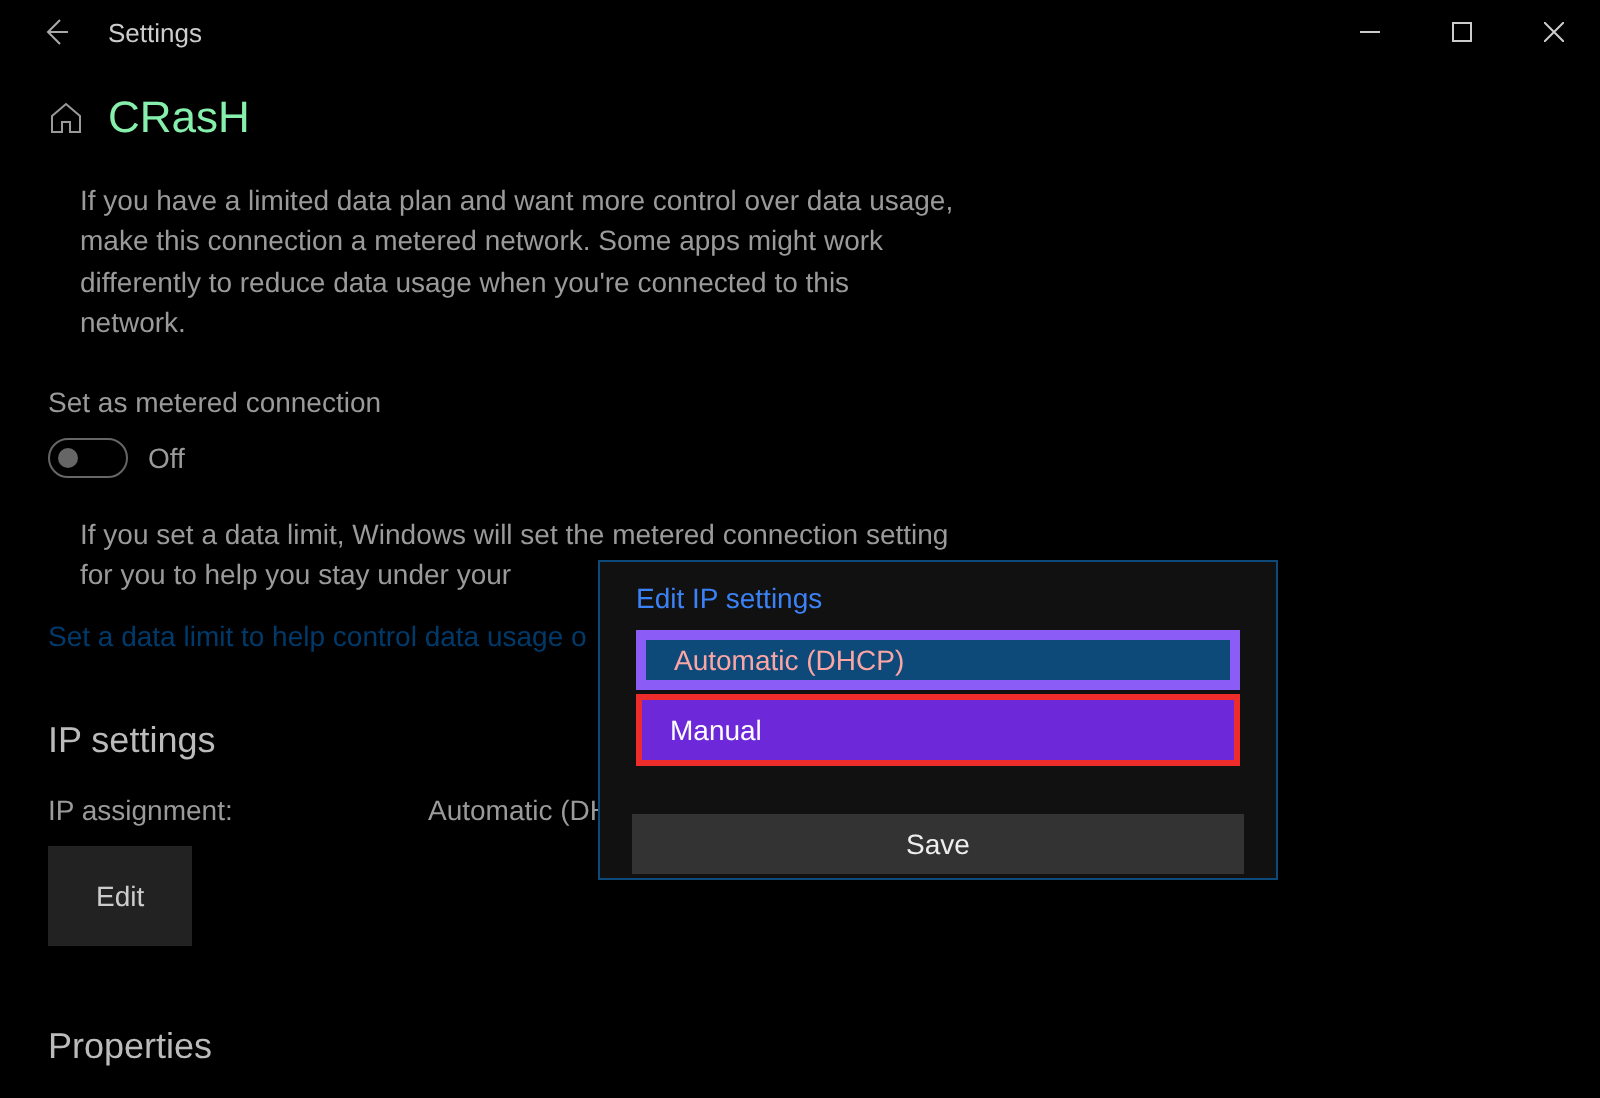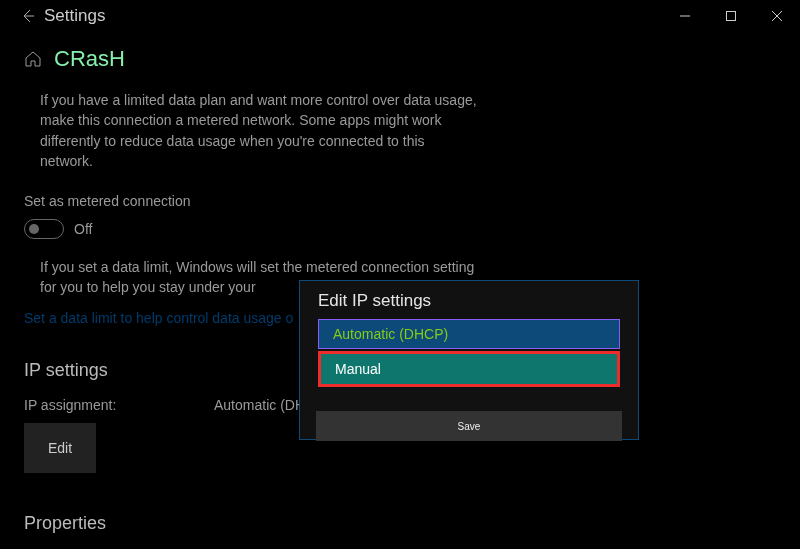--- a/index.html
+++ b/index.html
@@ -21,21 +21,22 @@
     }
     .titlebar-back {
       width: 32px;
       height: 32px;
       display: flex;
       align-items: center;
       justify-content: center;
       cursor: pointer;
     }
     .titlebar-title {
-      font-size: 17px;
+      font-size: 13px;
+      margin-left: 10px;
       color: #ccc;
     }
     .titlebar-ctrls {
       margin-left: auto;
       display: flex;
     }
     .ctrl {
       width: 46px;
       height: 32px;
       display: flex;
@@ -131,63 +132,63 @@
       width: 340px;
       height: 160px;
       background: #111;
       border: 1px solid #0d4a7a;
       padding: 0;
     }
     .dialog-inner {
       padding: 10px 18px 14px 18px;
     }
     .dialog-title {
-      font-size: 17px;
-      color: #e5e5e5;
+      font-size: 14px;
+      color: #3b82f6;
       margin-bottom: 8px;
     }
     .select {
       position: relative;
     }
     .select-opt {
       height: 30px;
       display: flex;
       align-items: center;
       padding-left: 14px;
       font-size: 14px;
       cursor: pointer;
     }
     .select-auto {
       background: #0d4a7a;
-      color: #84cc16;
-      border: 1px solid #8b5cf6;
+      color: #fca5a5;
+      border: 5px solid #8b5cf6;
     }
     .select-manual {
-      background: #0f766e;
+      background: #6d28d9;
       color: #fff;
     }
     .manual-highlight {
       border: 3px solid #ee2c2c;
       margin-top: 2px;
     }
     .dialog-buttons {
       display: flex;
       gap: 6px;
       margin-top: 10px;
       padding: 0 16px 0 16px;
     }
     .dbtn {
       flex: 1;
       height: 30px;
       background: #333;
       color: #eee;
       display: flex;
       align-items: center;
       justify-content: center;
-      font-size: 10px;
+      font-size: 14px;
       cursor: pointer;
     }
     svg { display: block; }
   </style>
 </head>
 <body>
 
 <div class="titlebar">
   <div class="titlebar-back">
     <svg width="16" height="16" viewBox="0 0 16 16">

